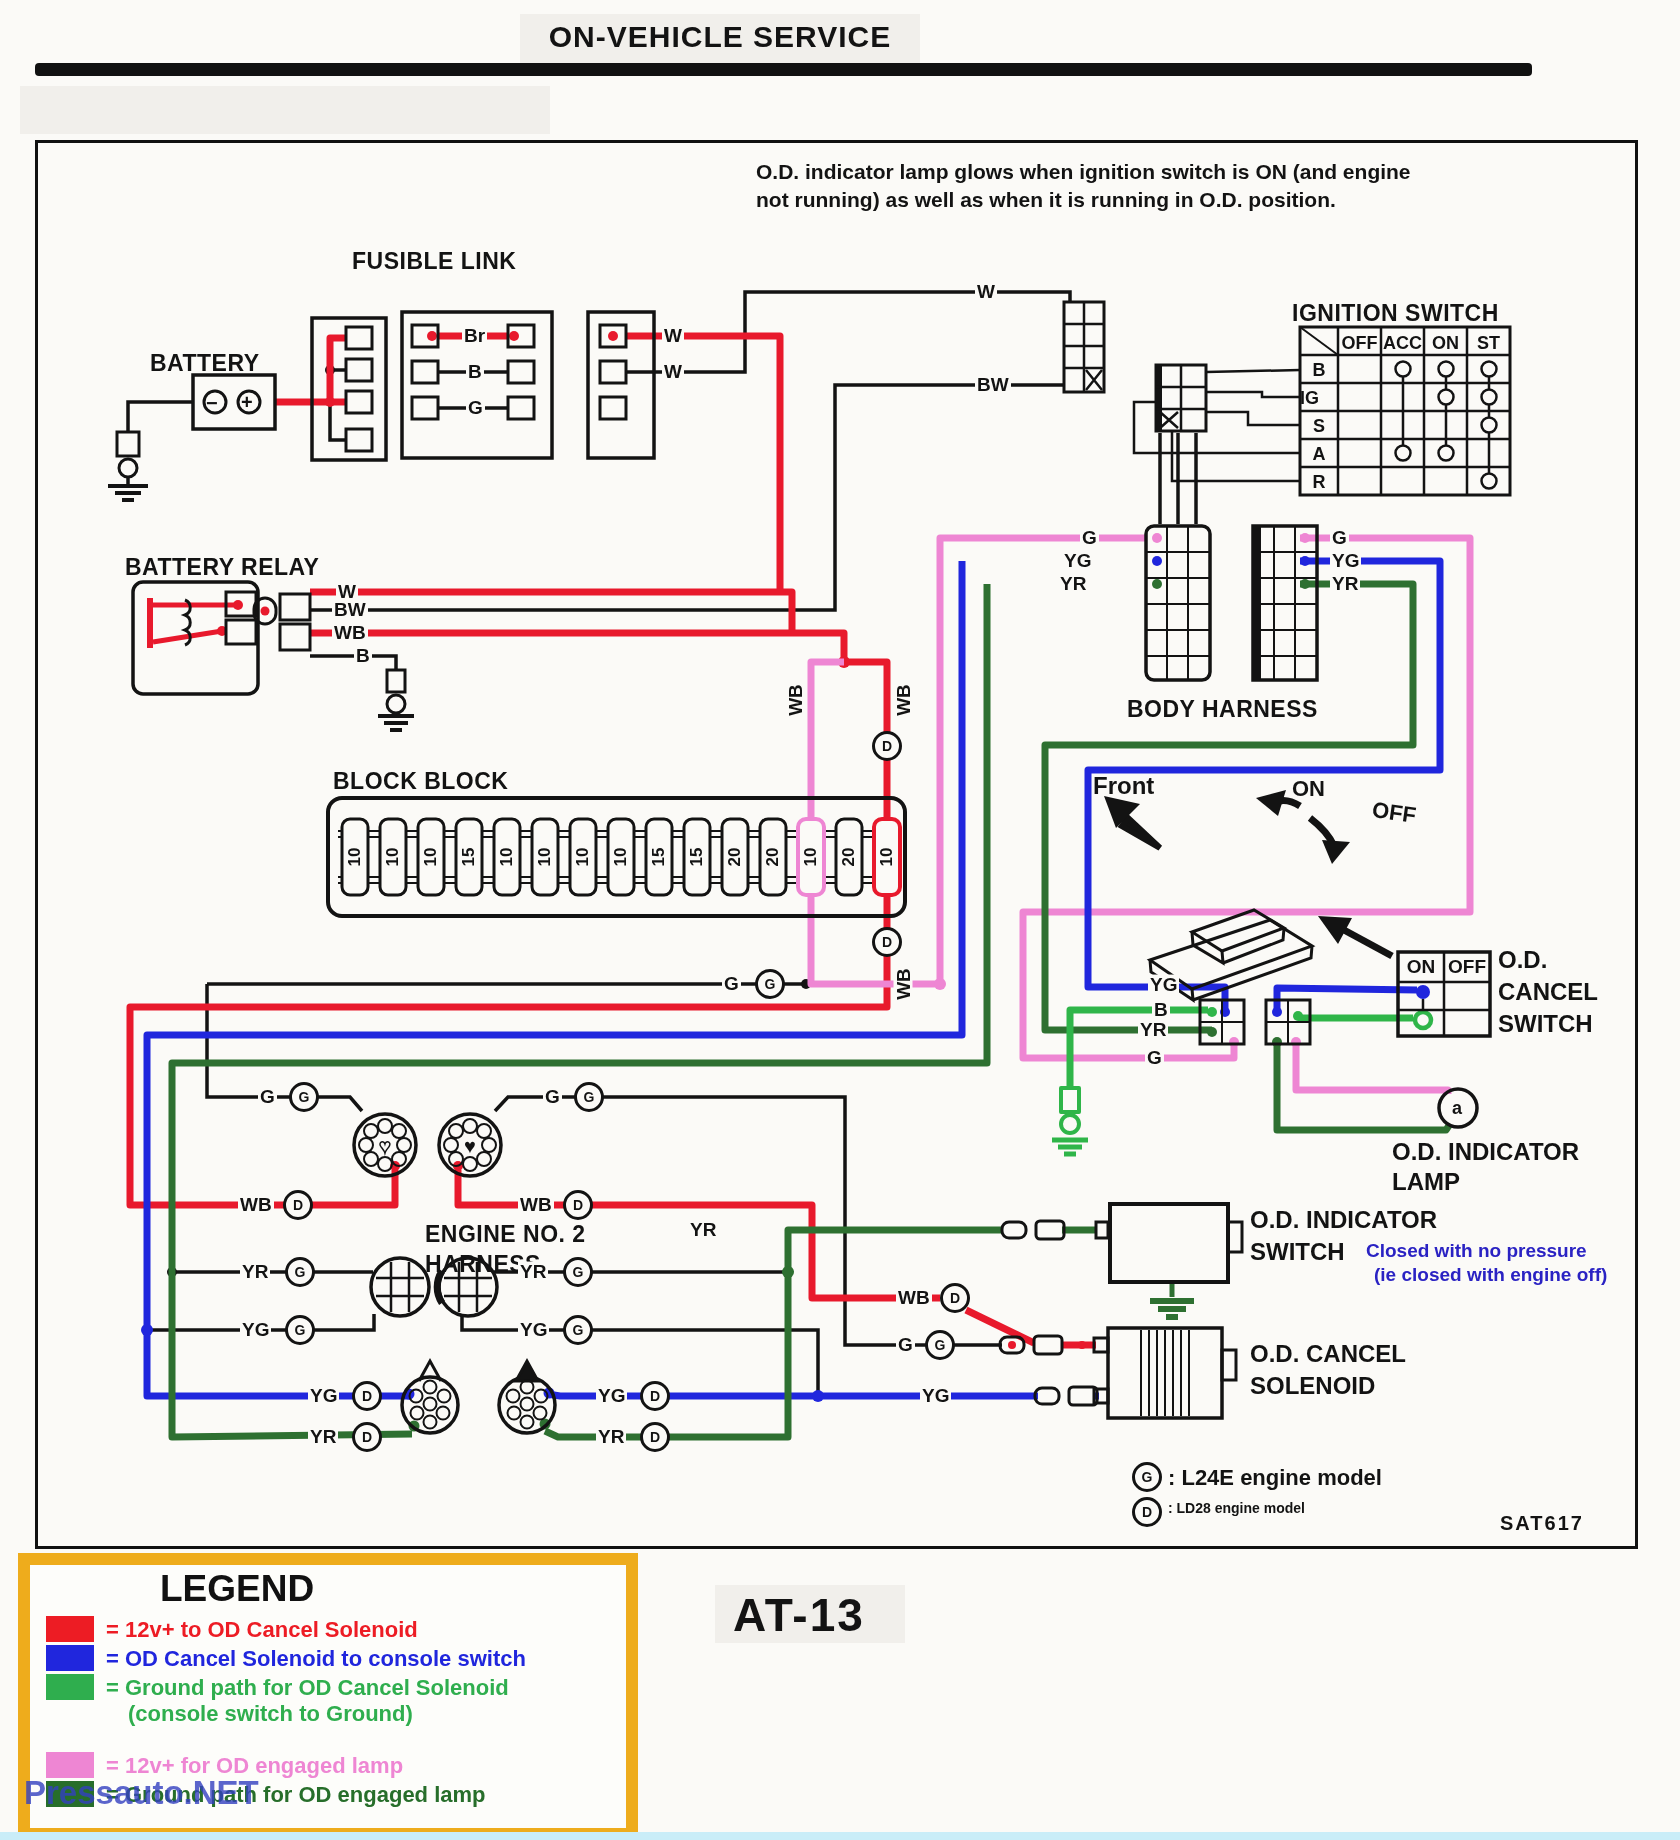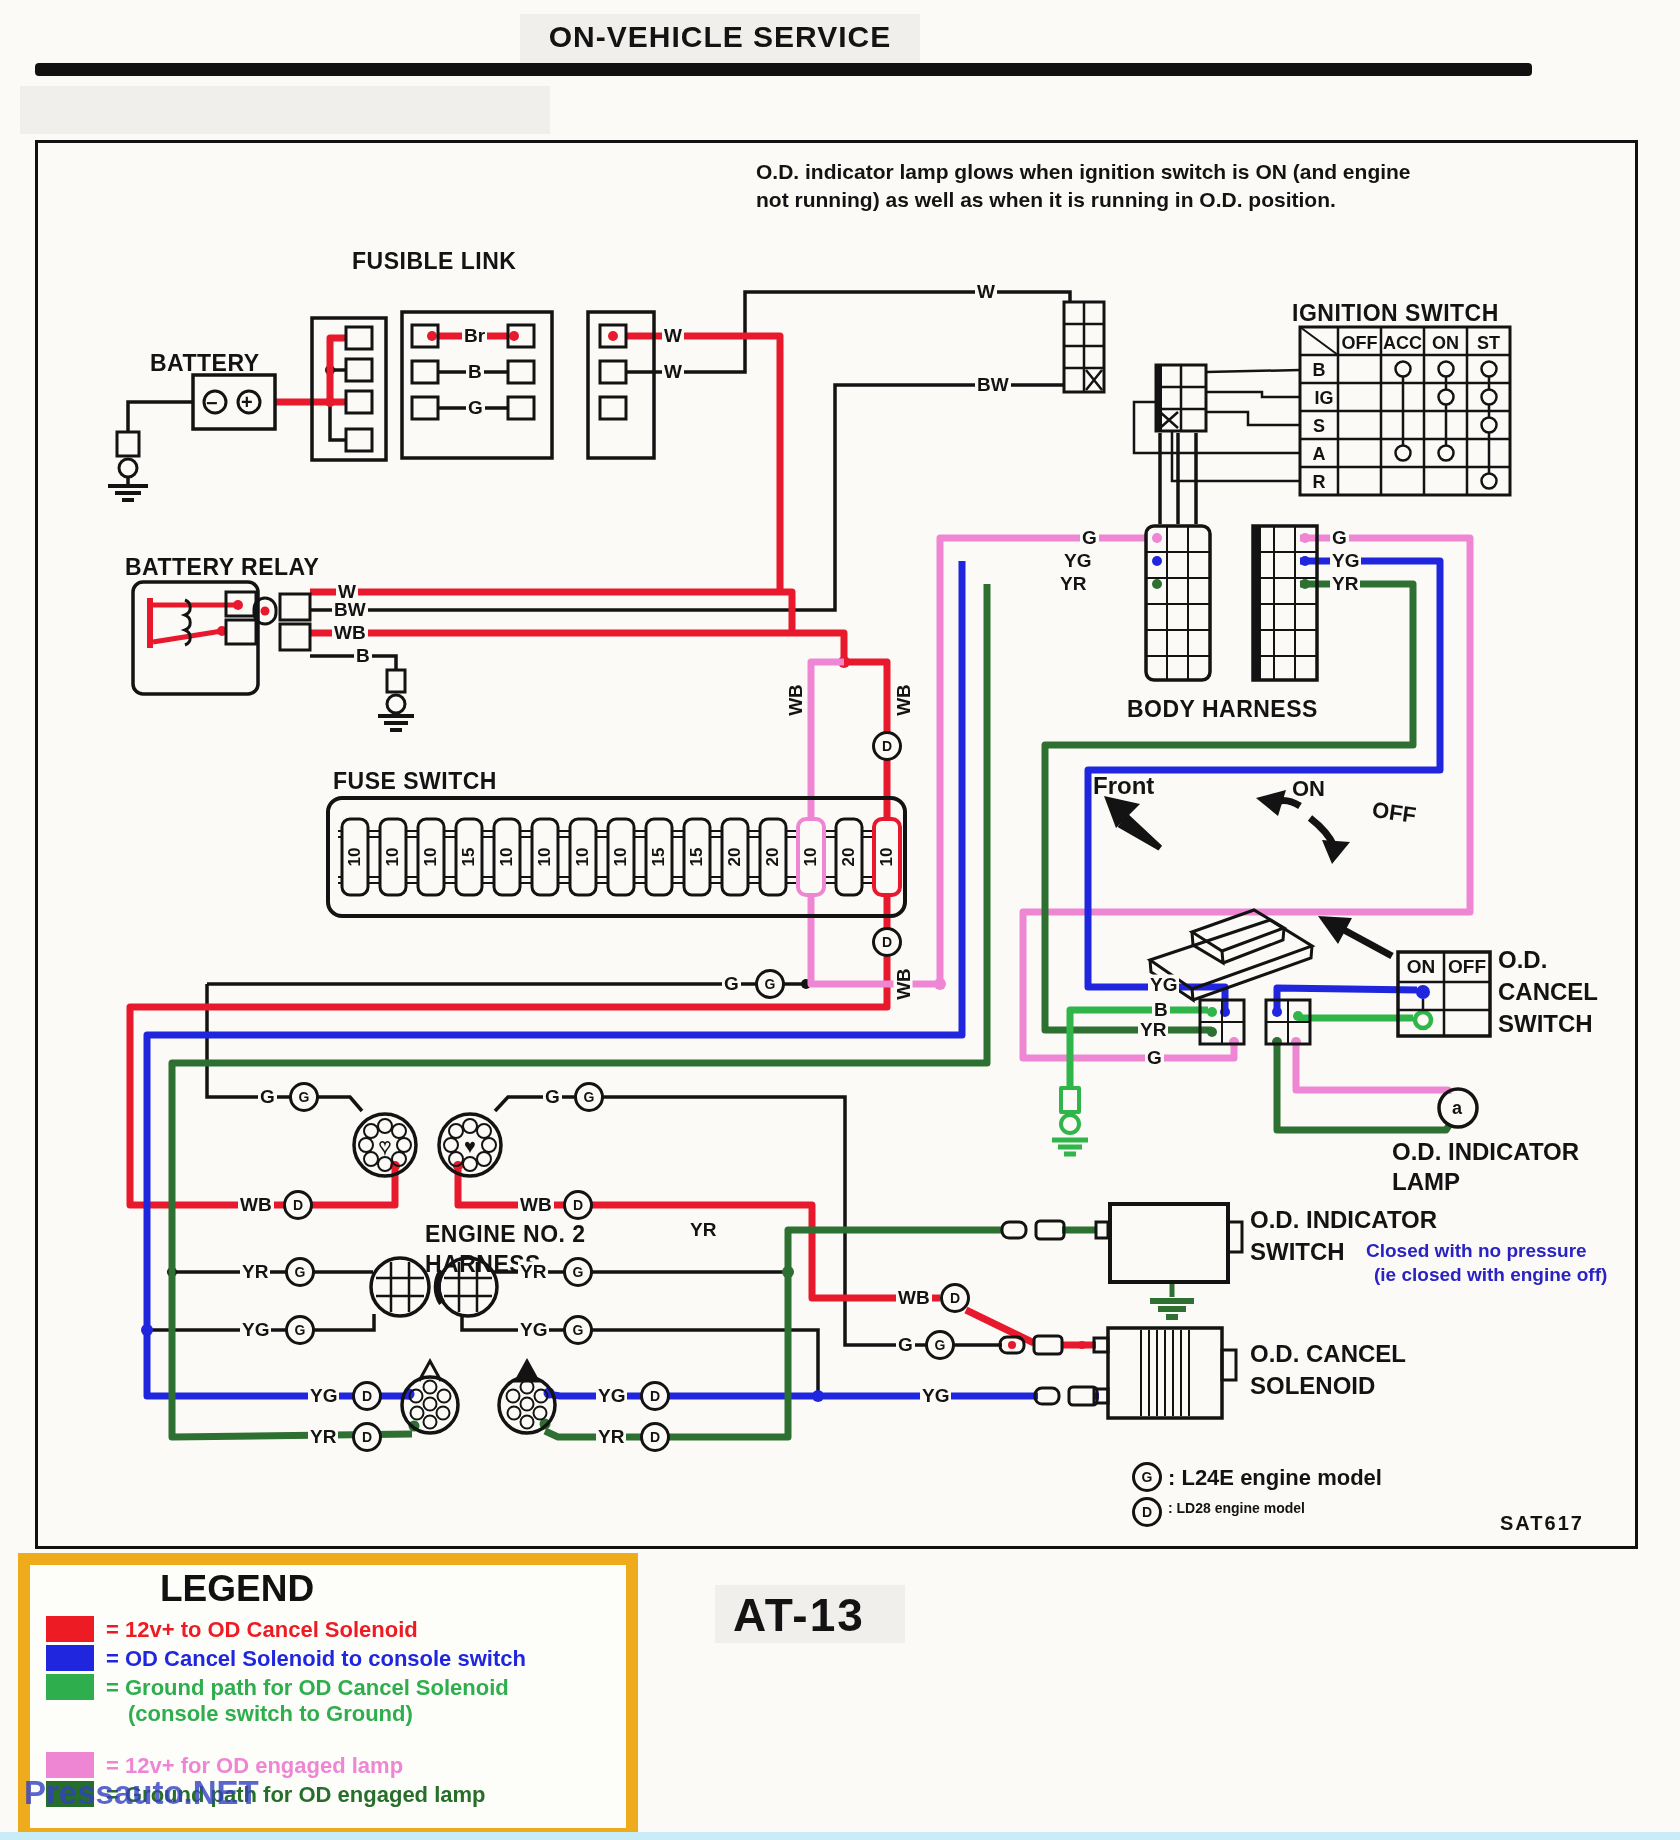--- a/index.html
+++ b/index.html
@@ -381,21 +381,21 @@
   </svg>
 
   <div class="hatch" style="left:1140px;top:1330px;width:56px;height:86px"></div>
 
   <div class="txt comp-label" style="left:150px;top:342px">BATTERY</div>
   <div class="txt" style="left:206px;top:392px;font-size:20px;z-index:4">−</div>
   <div class="txt" style="left:241px;top:391px;font-size:20px;z-index:4">+</div>
   <div class="txt comp-label" style="left:352px;top:240px">FUSIBLE LINK</div>
   <div class="txt comp-label" style="left:125px;top:546px">BATTERY RELAY</div>
   <div class="txt comp-label" style="left:1292px;top:292px">IGNITION SWITCH</div>
-  <div class="txt comp-label" style="left:333px;top:760px">FUSE SWITCH</div>
+  <div class="txt comp-label" style="left:333px;top:760px">BLOCK BLOCK</div>
   <div class="txt comp-label" style="left:1127px;top:688px">BODY HARNESS</div>
   <div class="txt comp-label" style="left:425px;top:1213px">ENGINE NO. 2</div>
   <div class="txt comp-label" style="left:425px;top:1243px">HARNESS</div>
   <div class="txt big-label" style="left:1093px;top:772px">Front</div>
   <div class="txt" style="left:1292px;top:776px;font-size:22px">ON</div>
   <div class="txt" style="left:1372px;top:800px;font-size:22px;transform:rotate(8deg)">OFF</div>
 
   <div class="txt" style="left:1398px;top:956px;width:46px;text-align:center;font-size:19px">ON</div>
   <div class="txt" style="left:1444px;top:956px;width:46px;text-align:center;font-size:19px">OFF</div>
   <div class="txt big-label" style="left:1498px;top:946px">O.D.</div>
@@ -409,21 +409,21 @@
   <div class="txt ann" style="left:1366px;top:1240px">Closed with no pressure</div>
   <div class="txt ann" style="left:1374px;top:1264px">(ie closed with engine off)</div>
   <div class="txt big-label" style="left:1250px;top:1340px">O.D. CANCEL</div>
   <div class="txt big-label" style="left:1250px;top:1372px">SOLENOID</div>
 
   <div class="txt" style="left:1338px;top:333px;width:43px;text-align:center;font-size:18px">OFF</div>
   <div class="txt" style="left:1381px;top:333px;width:43px;text-align:center;font-size:18px">ACC</div>
   <div class="txt" style="left:1424px;top:333px;width:43px;text-align:center;font-size:18px">ON</div>
   <div class="txt" style="left:1467px;top:333px;width:43px;text-align:center;font-size:18px">ST</div>
   <div class="txt" style="left:1300px;top:360px;width:38px;text-align:center;font-size:18px">B</div>
-  <div class="txt" style="left:1300px;top:388px;width:48px;text-align:center;font-size:18px">IG</div>
+  <div class="txt" style="left:1300px;top:388px;width:48px;text-align:left;font-size:18px">IG</div>
   <div class="txt" style="left:1300px;top:416px;width:38px;text-align:center;font-size:18px">S</div>
   <div class="txt" style="left:1300px;top:444px;width:38px;text-align:center;font-size:18px">A</div>
   <div class="txt" style="left:1300px;top:472px;width:38px;text-align:center;font-size:18px">R</div>
 
   <div class="fuse-label" style="left:355px;top:857px">10</div>
   <div class="fuse-label" style="left:393px;top:857px">10</div>
   <div class="fuse-label" style="left:431px;top:857px">10</div>
   <div class="fuse-label" style="left:469px;top:857px">15</div>
   <div class="fuse-label" style="left:507px;top:857px">10</div>
   <div class="fuse-label" style="left:545px;top:857px">10</div>

